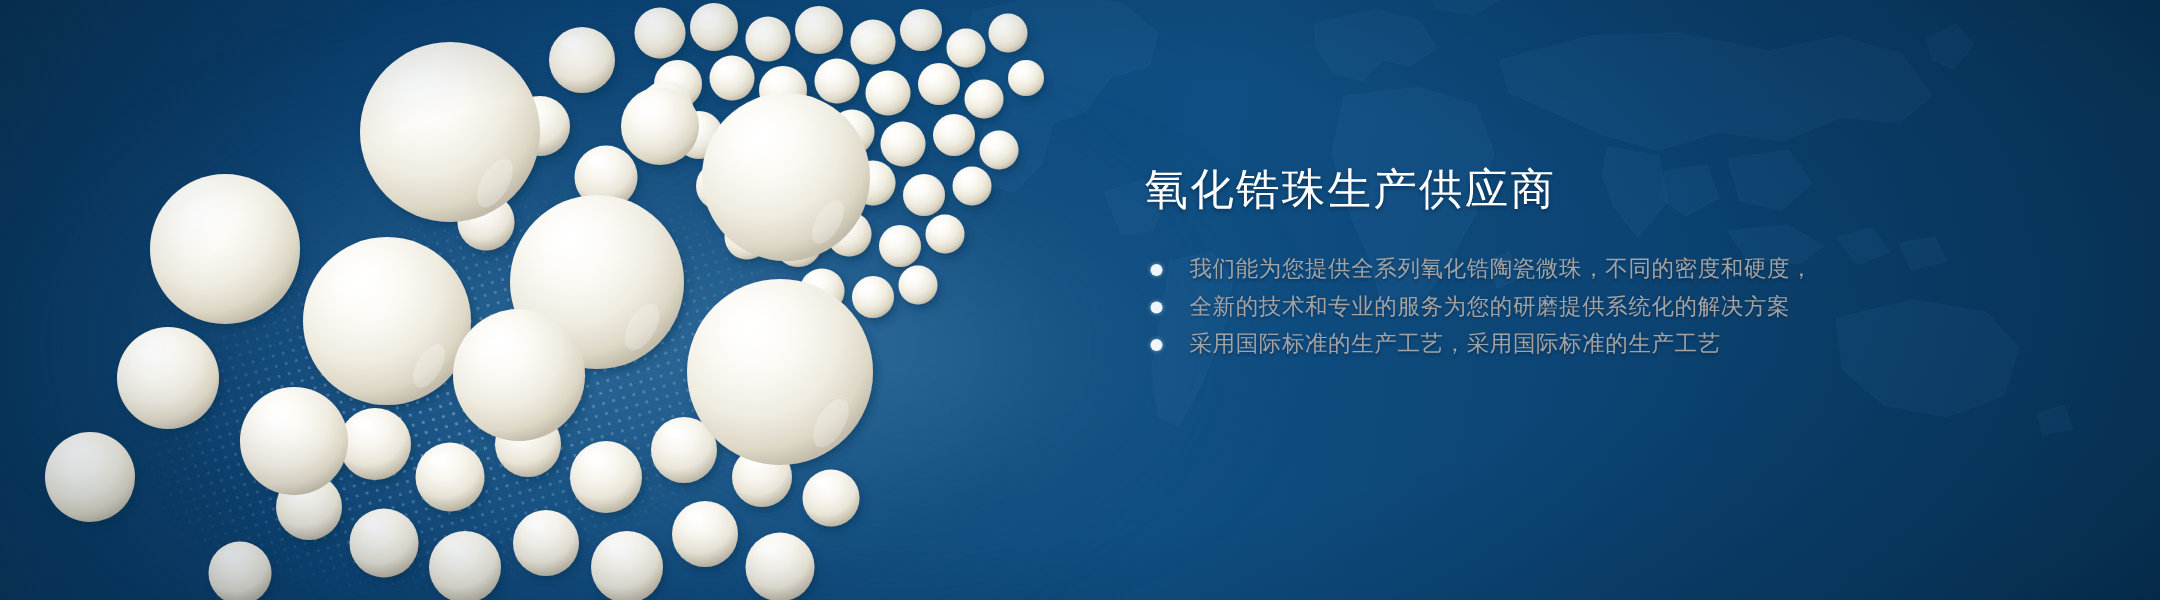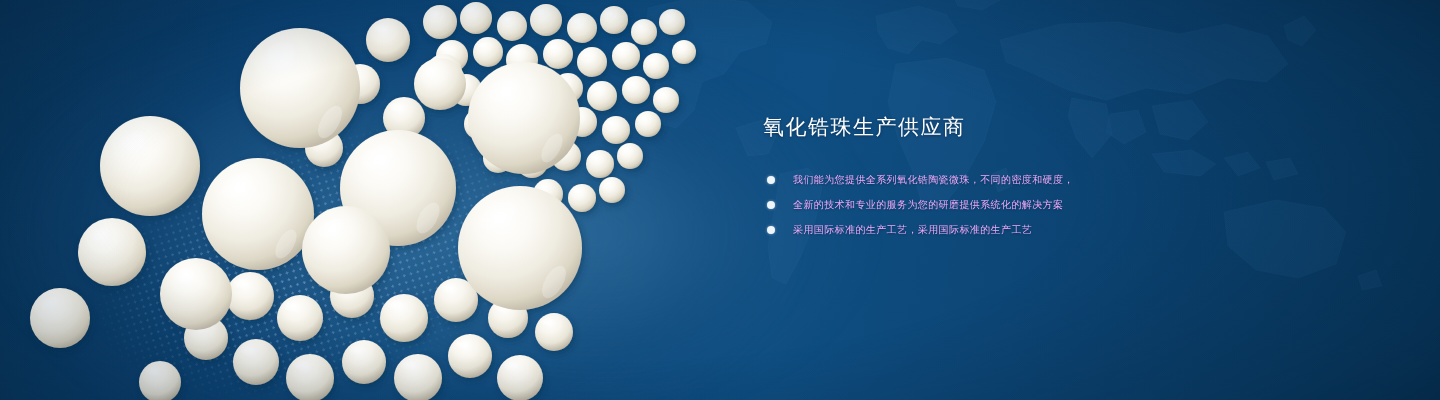--- a/index.html
+++ b/index.html
@@ -106,35 +106,35 @@
 
   
   .copy {
     position: absolute;
     left: 763px;
     top: 108px;
     width: 600px;
   }
   .headline {
     color: #ffffff;
-    font-size: 21px;
+    font-size: 29px;
     line-height: 38px;
     letter-spacing: 1.5px;
     font-weight: 400;
     text-shadow: 0 1px 3px rgba(0,18,38,0.45);
     white-space: nowrap;
   }
   .bullets {
     margin-top: 22px;
   }
   .bullet {
     position: relative;
     padding-left: 30px;
-    color: #f0abfc;
-    font-size: 10px;
+    color: #a3a3a3;
+    font-size: 15px;
     line-height: 24px;
     letter-spacing: 0.4px;
     text-shadow: 0 1px 2px rgba(0,18,38,0.40);
     margin-bottom: 1px;
   }
   .bullet .dot {
     position: absolute;
     left: 4px;
     top: 8px;
     width: 8px;

